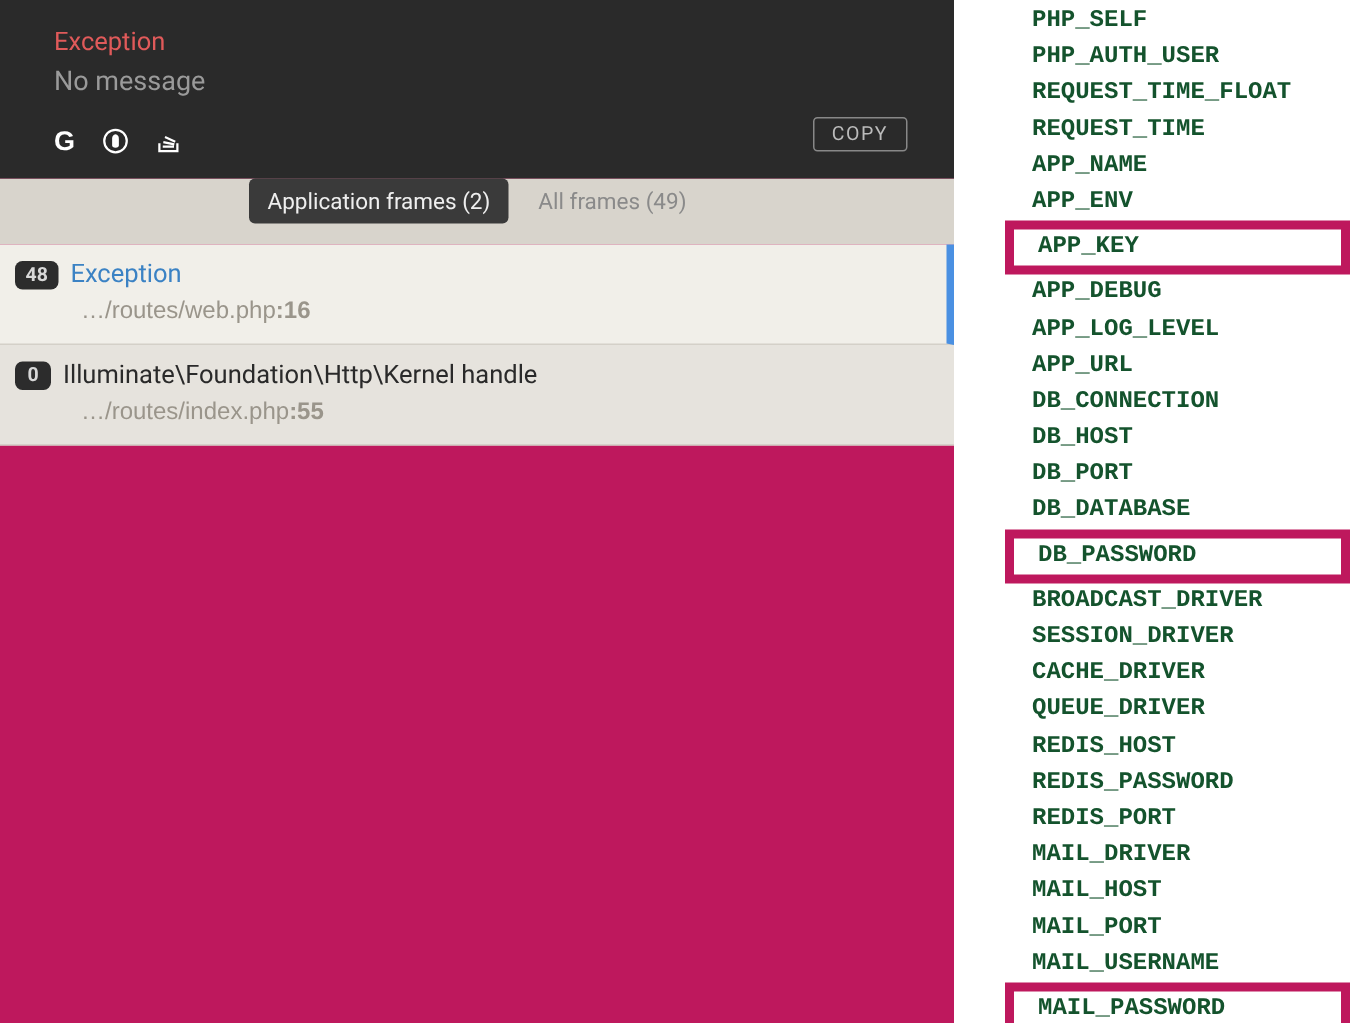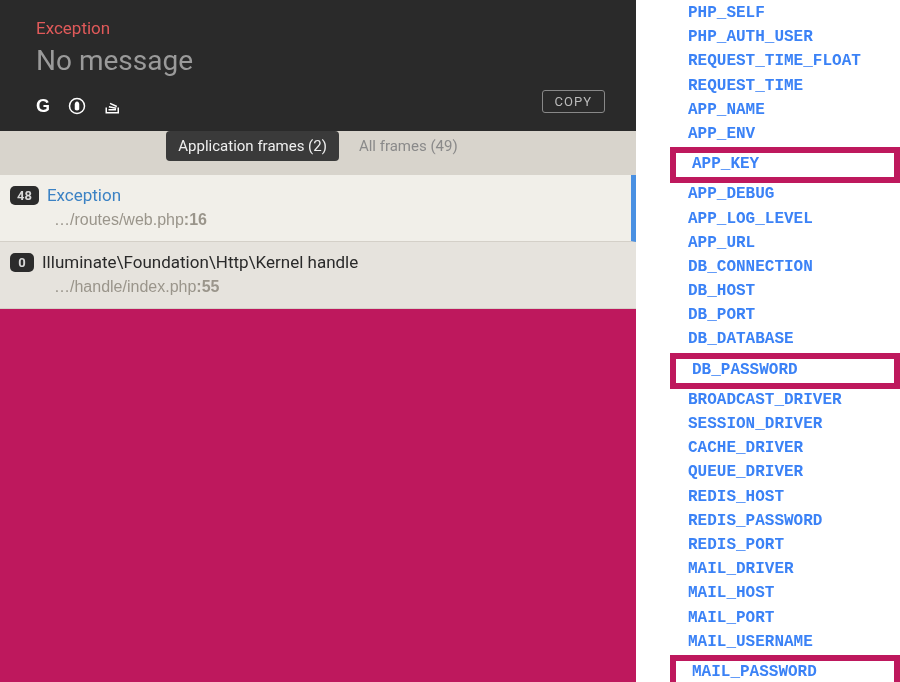--- a/index.html
+++ b/index.html
@@ -2,21 +2,21 @@
 <html><head>
 <meta charset="utf-8">
 <style>
   * { box-sizing: border-box; margin: 0; padding: 0; }
   html, body { width: 900px; height: 682px; overflow: hidden; font-family: -apple-system, BlinkMacSystemFont, "Segoe UI", Roboto, sans-serif; }
   body { display: flex; background: #e6e3dd; }
 
   .left-pane { width: 636px; height: 100%; display: flex; flex-direction: column; background: #be185d; }
   .header { background: #2a2a2a; color: #fff; padding: 18px 36px 16px 36px; position: relative; }
   .exception-label { color: #e05a5a; font-size: 17px; font-weight: 400; }
-  .exception-message { color: #9a9a9a; font-size: 28px; margin-top: 6px; }
+  .exception-message { color: #9a9a9a; font-size: 18px; margin-top: 6px; }
   .header-icons { display: flex; align-items: center; gap: 18px; margin-top: 20px; }
   .header-icons span { color: #fff; }
   .copy-btn { position: absolute; right: 31px; bottom: 18px; border: 1px solid #888; color: #bbb; font-size: 13px; letter-spacing: 1px; padding: 3px 12px; border-radius: 3px; background: transparent; cursor: pointer; font-family: inherit; }
 
   .tabs-row { background: #d8d4cc; display: flex; justify-content: center; align-items: flex-start; height: 44px; gap: 8px; }
   .tab { padding: 6px 12px; border-radius: 4px; font-size: 15px; cursor: pointer; }
   .tab.active { background: #3a3a3a; color: #efefef; }
   .tab.inactive { color: #8a8a8a; }
 
   .frames { flex: 1; }
@@ -25,21 +25,21 @@
   .frame.secondary { background: #e6e3dd; }
   .frame-row1 { display: flex; align-items: center; gap: 8px; }
   .frame-badge { background: #2c2c2c; color: #d8d8d8; font-size: 13px; font-weight: 700; padding: 2px 7px; border-radius: 5px; min-width: 24px; text-align: center; }
   .frame-title { font-size: 17px; }
   .frame-title.link { color: #3b82c4; }
   .frame-title.dark { color: #2a2a2a; }
   .frame-path { font-family: Liberation Sans, sans-serif; font-size: 16px; color: #9a958b; margin-top: 6px; margin-left: 44px; }
   .frame-path .line { color: #9a958b; font-weight: 600; }
 
   .right-pane { flex: 1; height: 100%; background: #fff; padding: 2px 0 0 0; overflow: hidden; }
-  .env-item { font-family: "SFMono-Regular", Consolas, "Liberation Mono", Menlo, monospace; font-weight: 700; font-size: 16px; color: #3b82f6; padding: 2px 0 3px 52px; line-height: 1.2; white-space: nowrap; }
+  .env-item { font-family: "SFMono-Regular", Consolas, "Liberation Mono", Menlo, monospace; font-weight: 700; font-size: 16px; color: #14532d; padding: 2px 0 3px 52px; line-height: 1.2; white-space: nowrap; }
   .env-item.highlight { border: 6px solid #be185d; margin-left: 34px; padding-left: 16px; }
 
   
   .ico { width: 18px; height: 18px; display: inline-flex; align-items: center; justify-content: center; }
   .ico svg { width: 100%; height: 100%; fill: #fff; }
   .g-icon { font-weight: 900; font-size: 18px; font-family: Arial, sans-serif; line-height: 1; }
 </style>
 </head>
 <body>
 
@@ -80,21 +80,21 @@
         <span>…/routes/web.php</span><span class="line">:16</span>
       </div>
     </div>
 
     <div class="frame secondary">
       <div class="frame-row1">
         <span class="frame-badge">0</span>
         <span class="frame-title dark">Illuminate\Foundation\Http\Kernel handle</span>
       </div>
       <div class="frame-path">
-        <span>…/handle/index.php</span><span class="line">:55</span>
+        <span>…/routes/index.php</span><span class="line">:55</span>
       </div>
     </div>
   </div>
 
 </div>
 
 <div class="right-pane" id="env-list">
 <div class="env-item">PHP_SELF</div>
     <div class="env-item">PHP_AUTH_USER</div>
     <div class="env-item">REQUEST_TIME_FLOAT</div>

